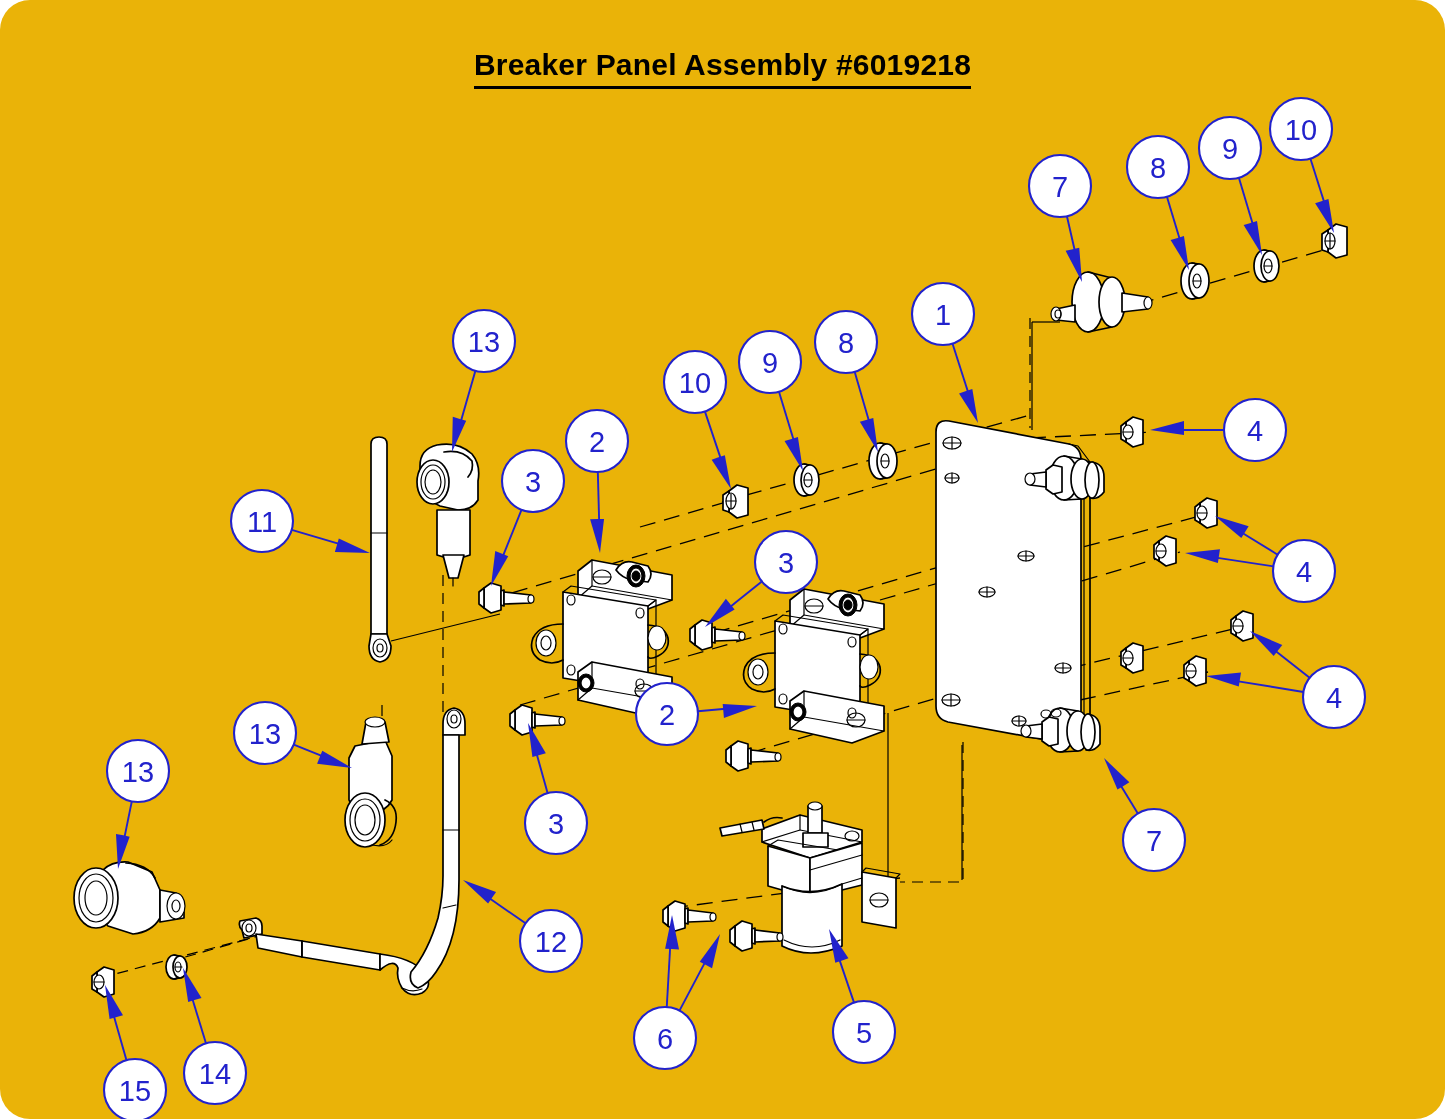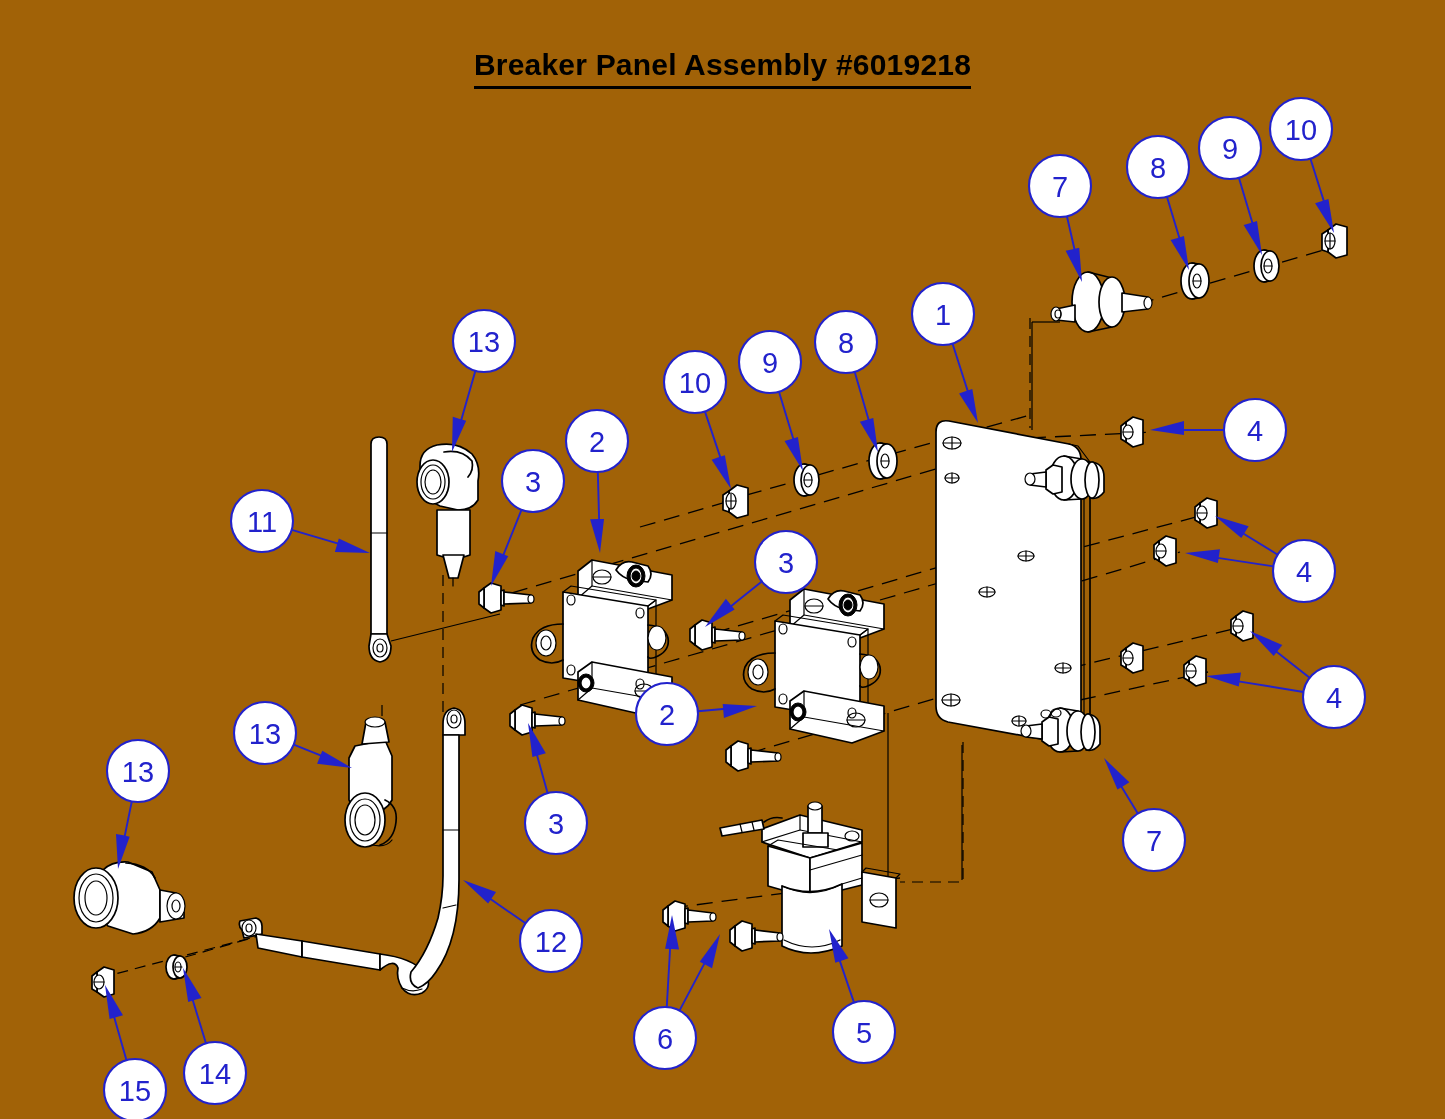--- a/index.html
+++ b/index.html
@@ -12,21 +12,22 @@
     width: 1445px;
     height: 1119px;
     font-family: "Liberation Sans", sans-serif;
     overflow: hidden;
     position: relative;
   }
   #sheet {
     position: relative;
     width: 1445px;
     height: 1119px;
-    background: #a16207;
+    background: #eab308;
+    border-radius: 30px;
   }
   #title-block {
     position: absolute;
     left: 0;
     top: 48px;
     width: 1445px;
     text-align: center;
     pointer-events: none;
   }
   #title-text {

